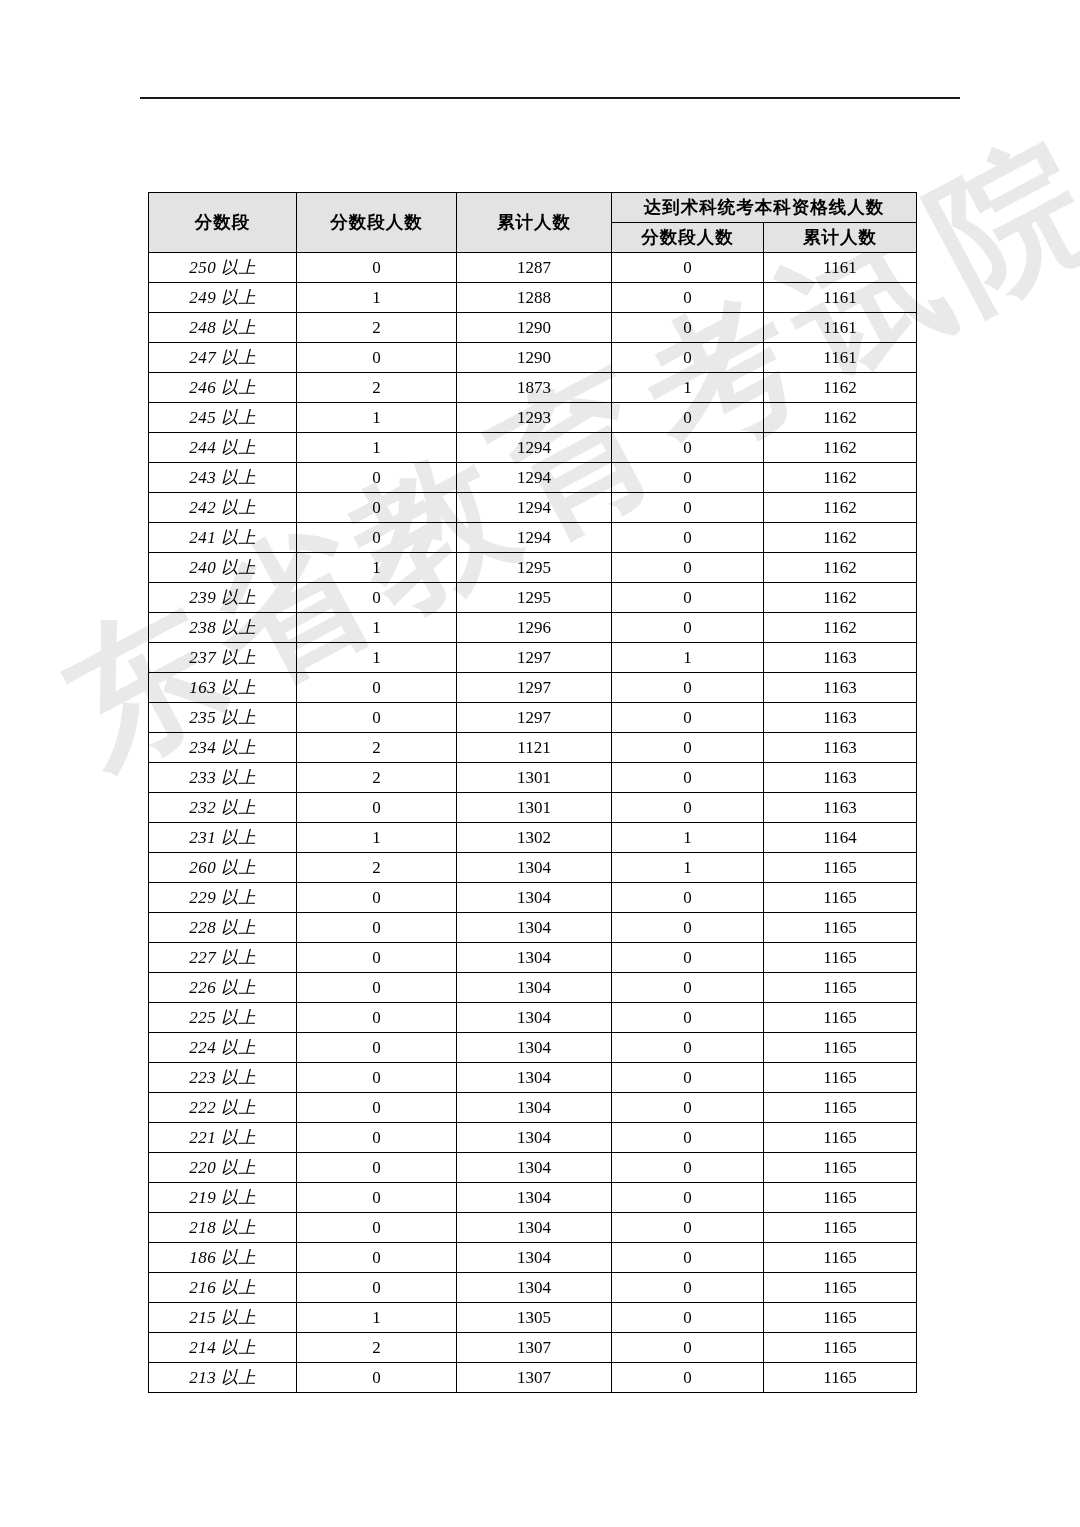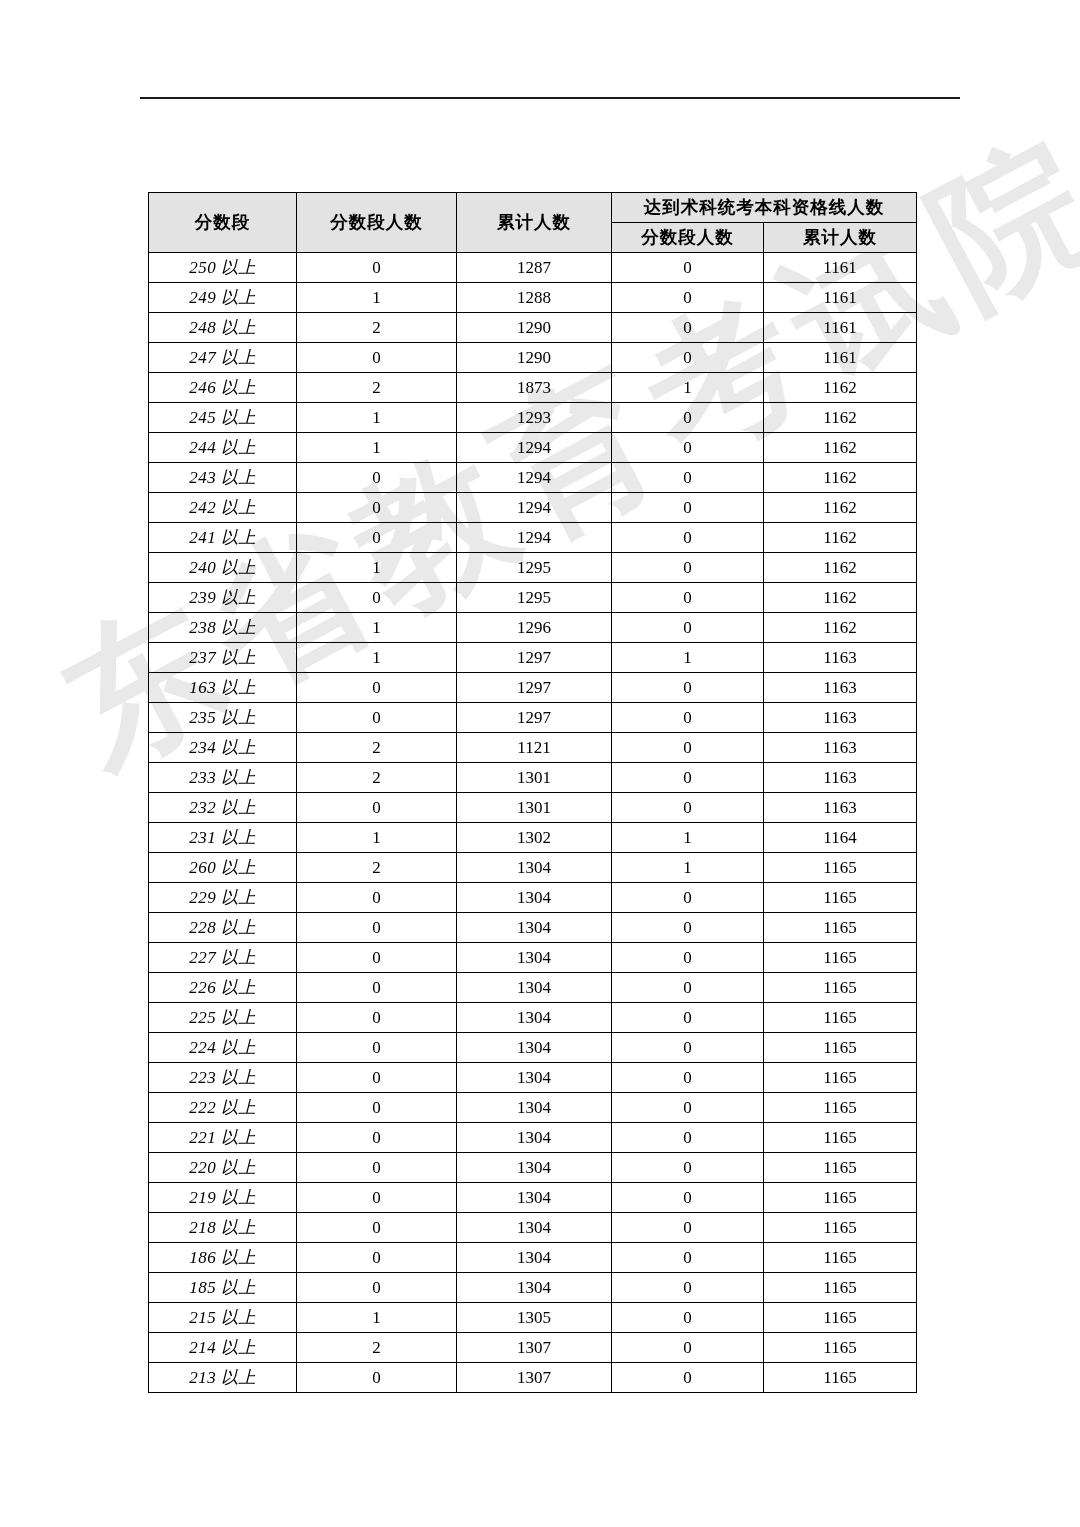--- a/index.html
+++ b/index.html
@@ -360,21 +360,21 @@
             <td class="num-cell">1165</td>
           </tr>
           <tr>
             <td class="range-cell">186 以上</td>
             <td class="num-cell">0</td>
             <td class="num-cell">1304</td>
             <td class="num-cell">0</td>
             <td class="num-cell">1165</td>
           </tr>
           <tr>
-            <td class="range-cell">185 以上</td>
+            <td class="range-cell">216 以上</td>
             <td class="num-cell">0</td>
             <td class="num-cell">1304</td>
             <td class="num-cell">0</td>
             <td class="num-cell">1165</td>
           </tr>
           <tr>
             <td class="range-cell">215 以上</td>
             <td class="num-cell">1</td>
             <td class="num-cell">1305</td>
             <td class="num-cell">0</td>

